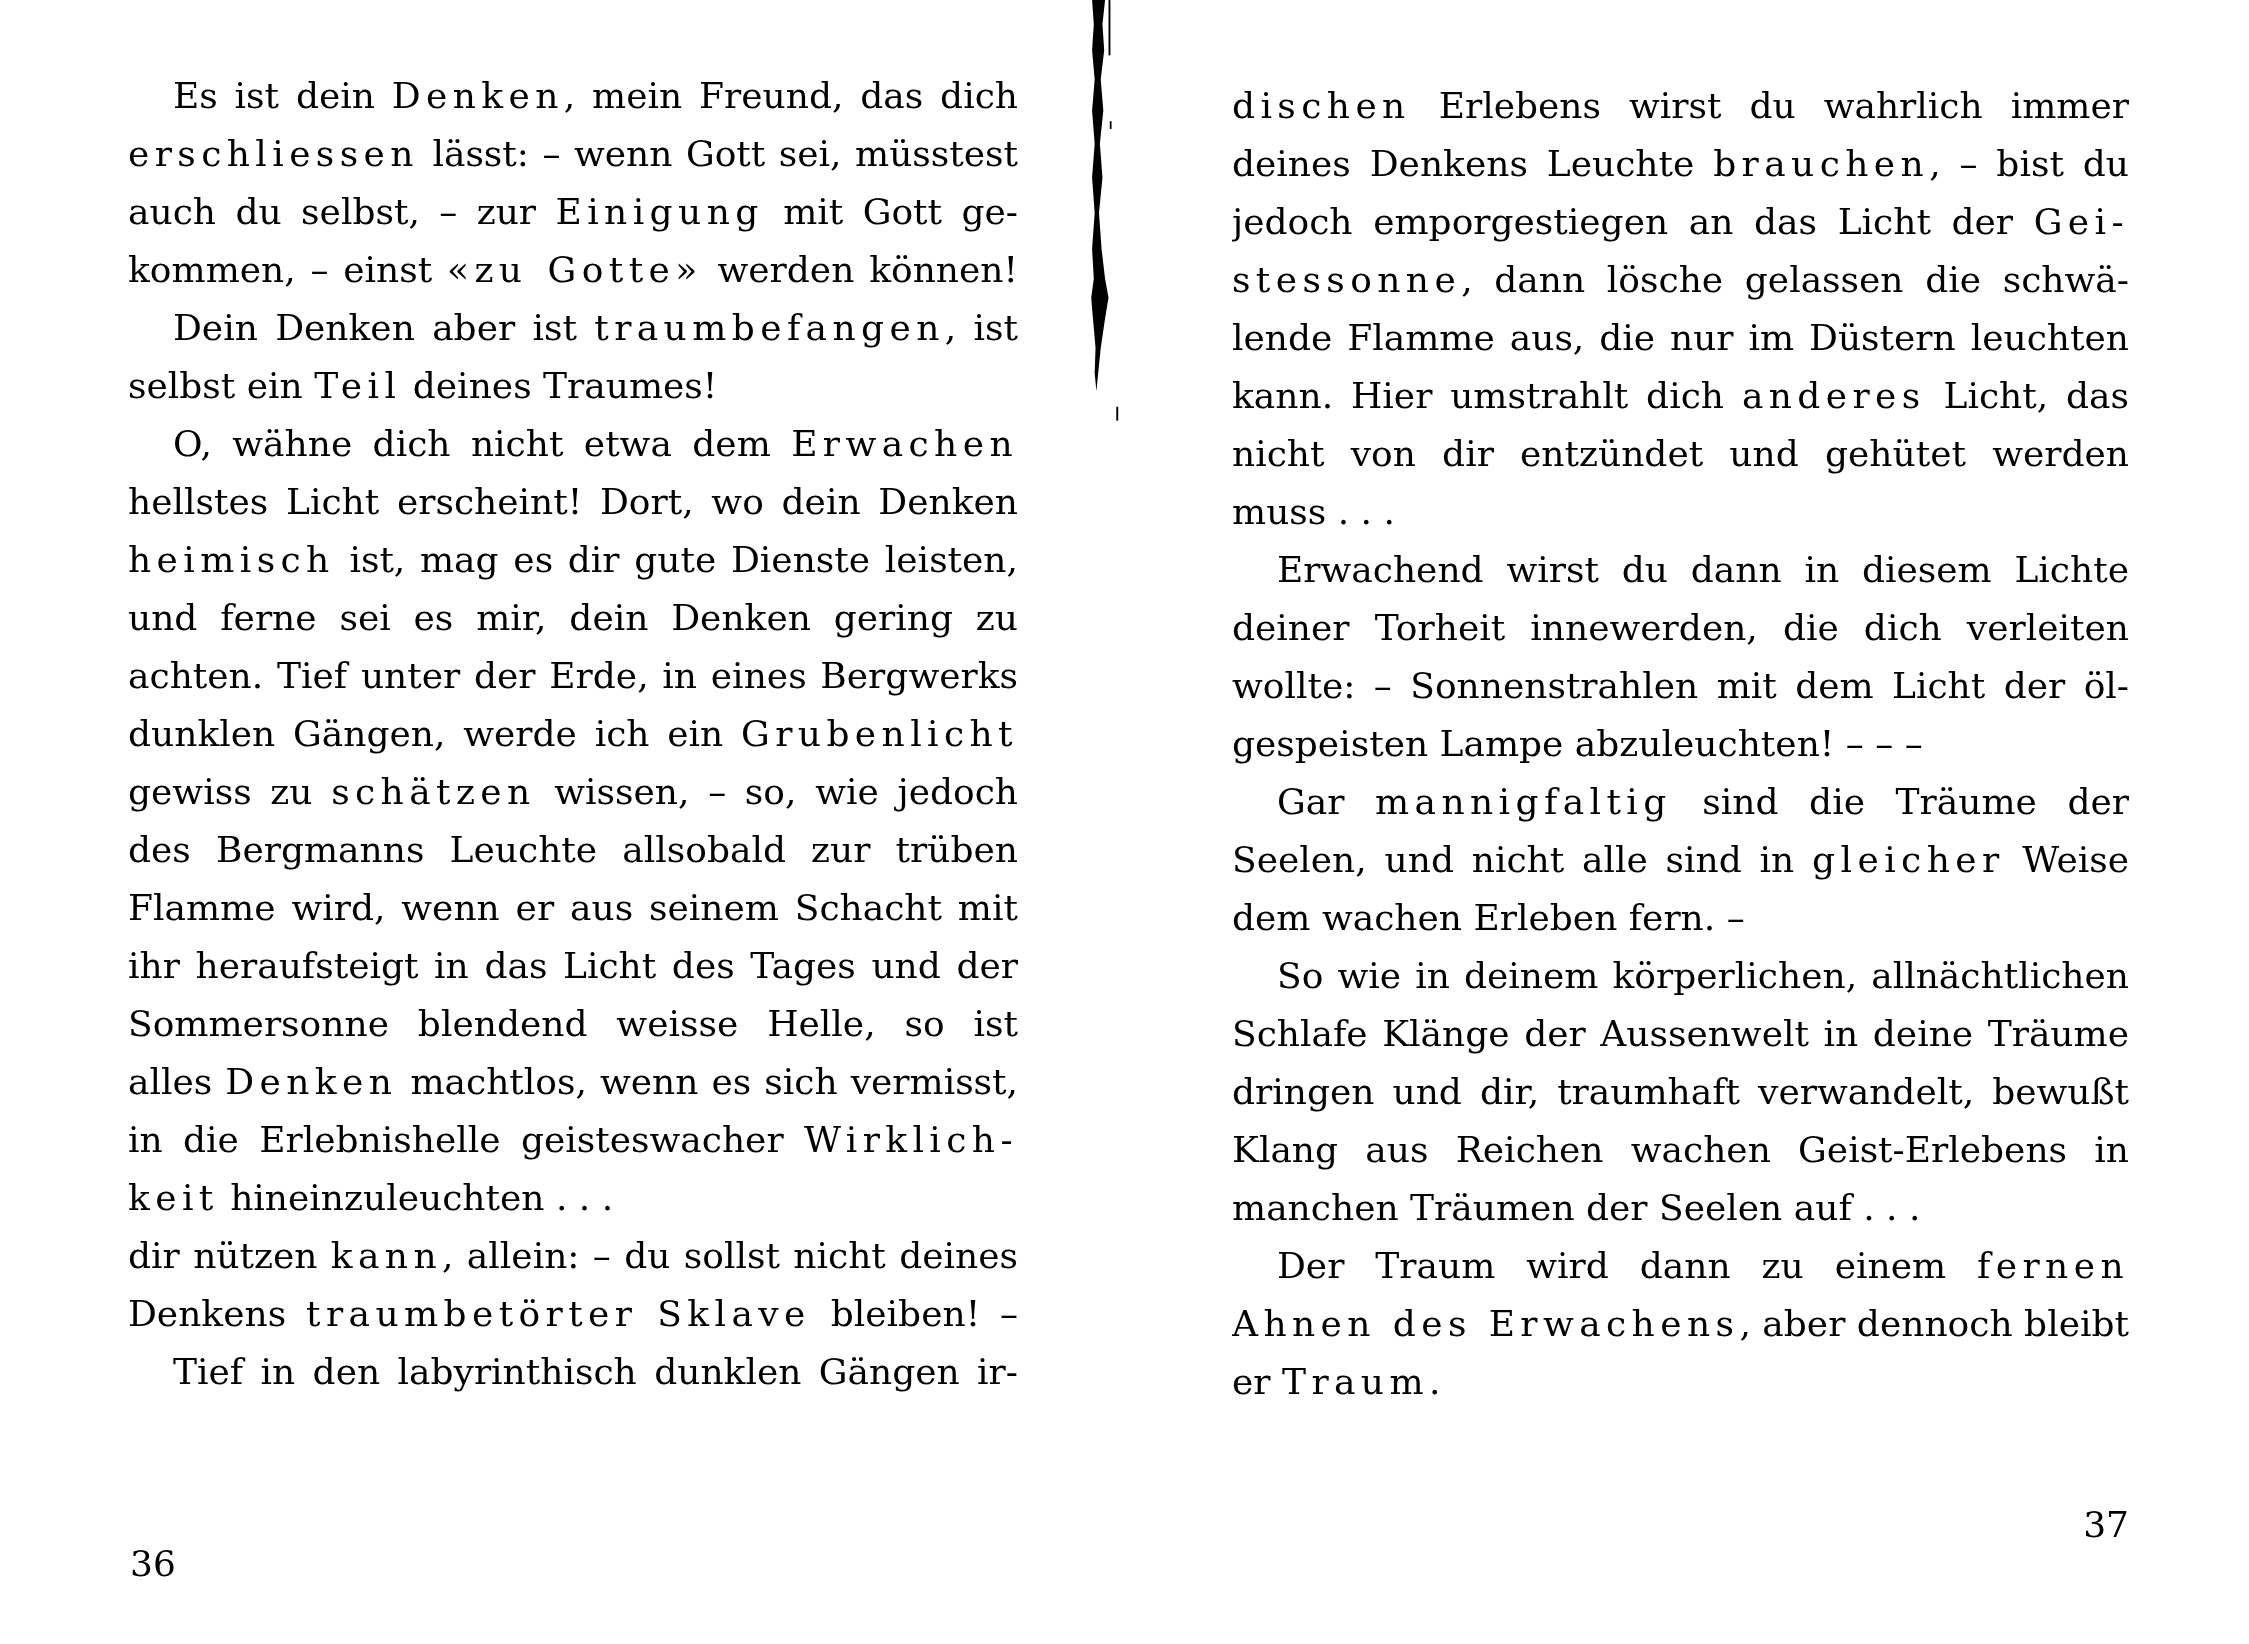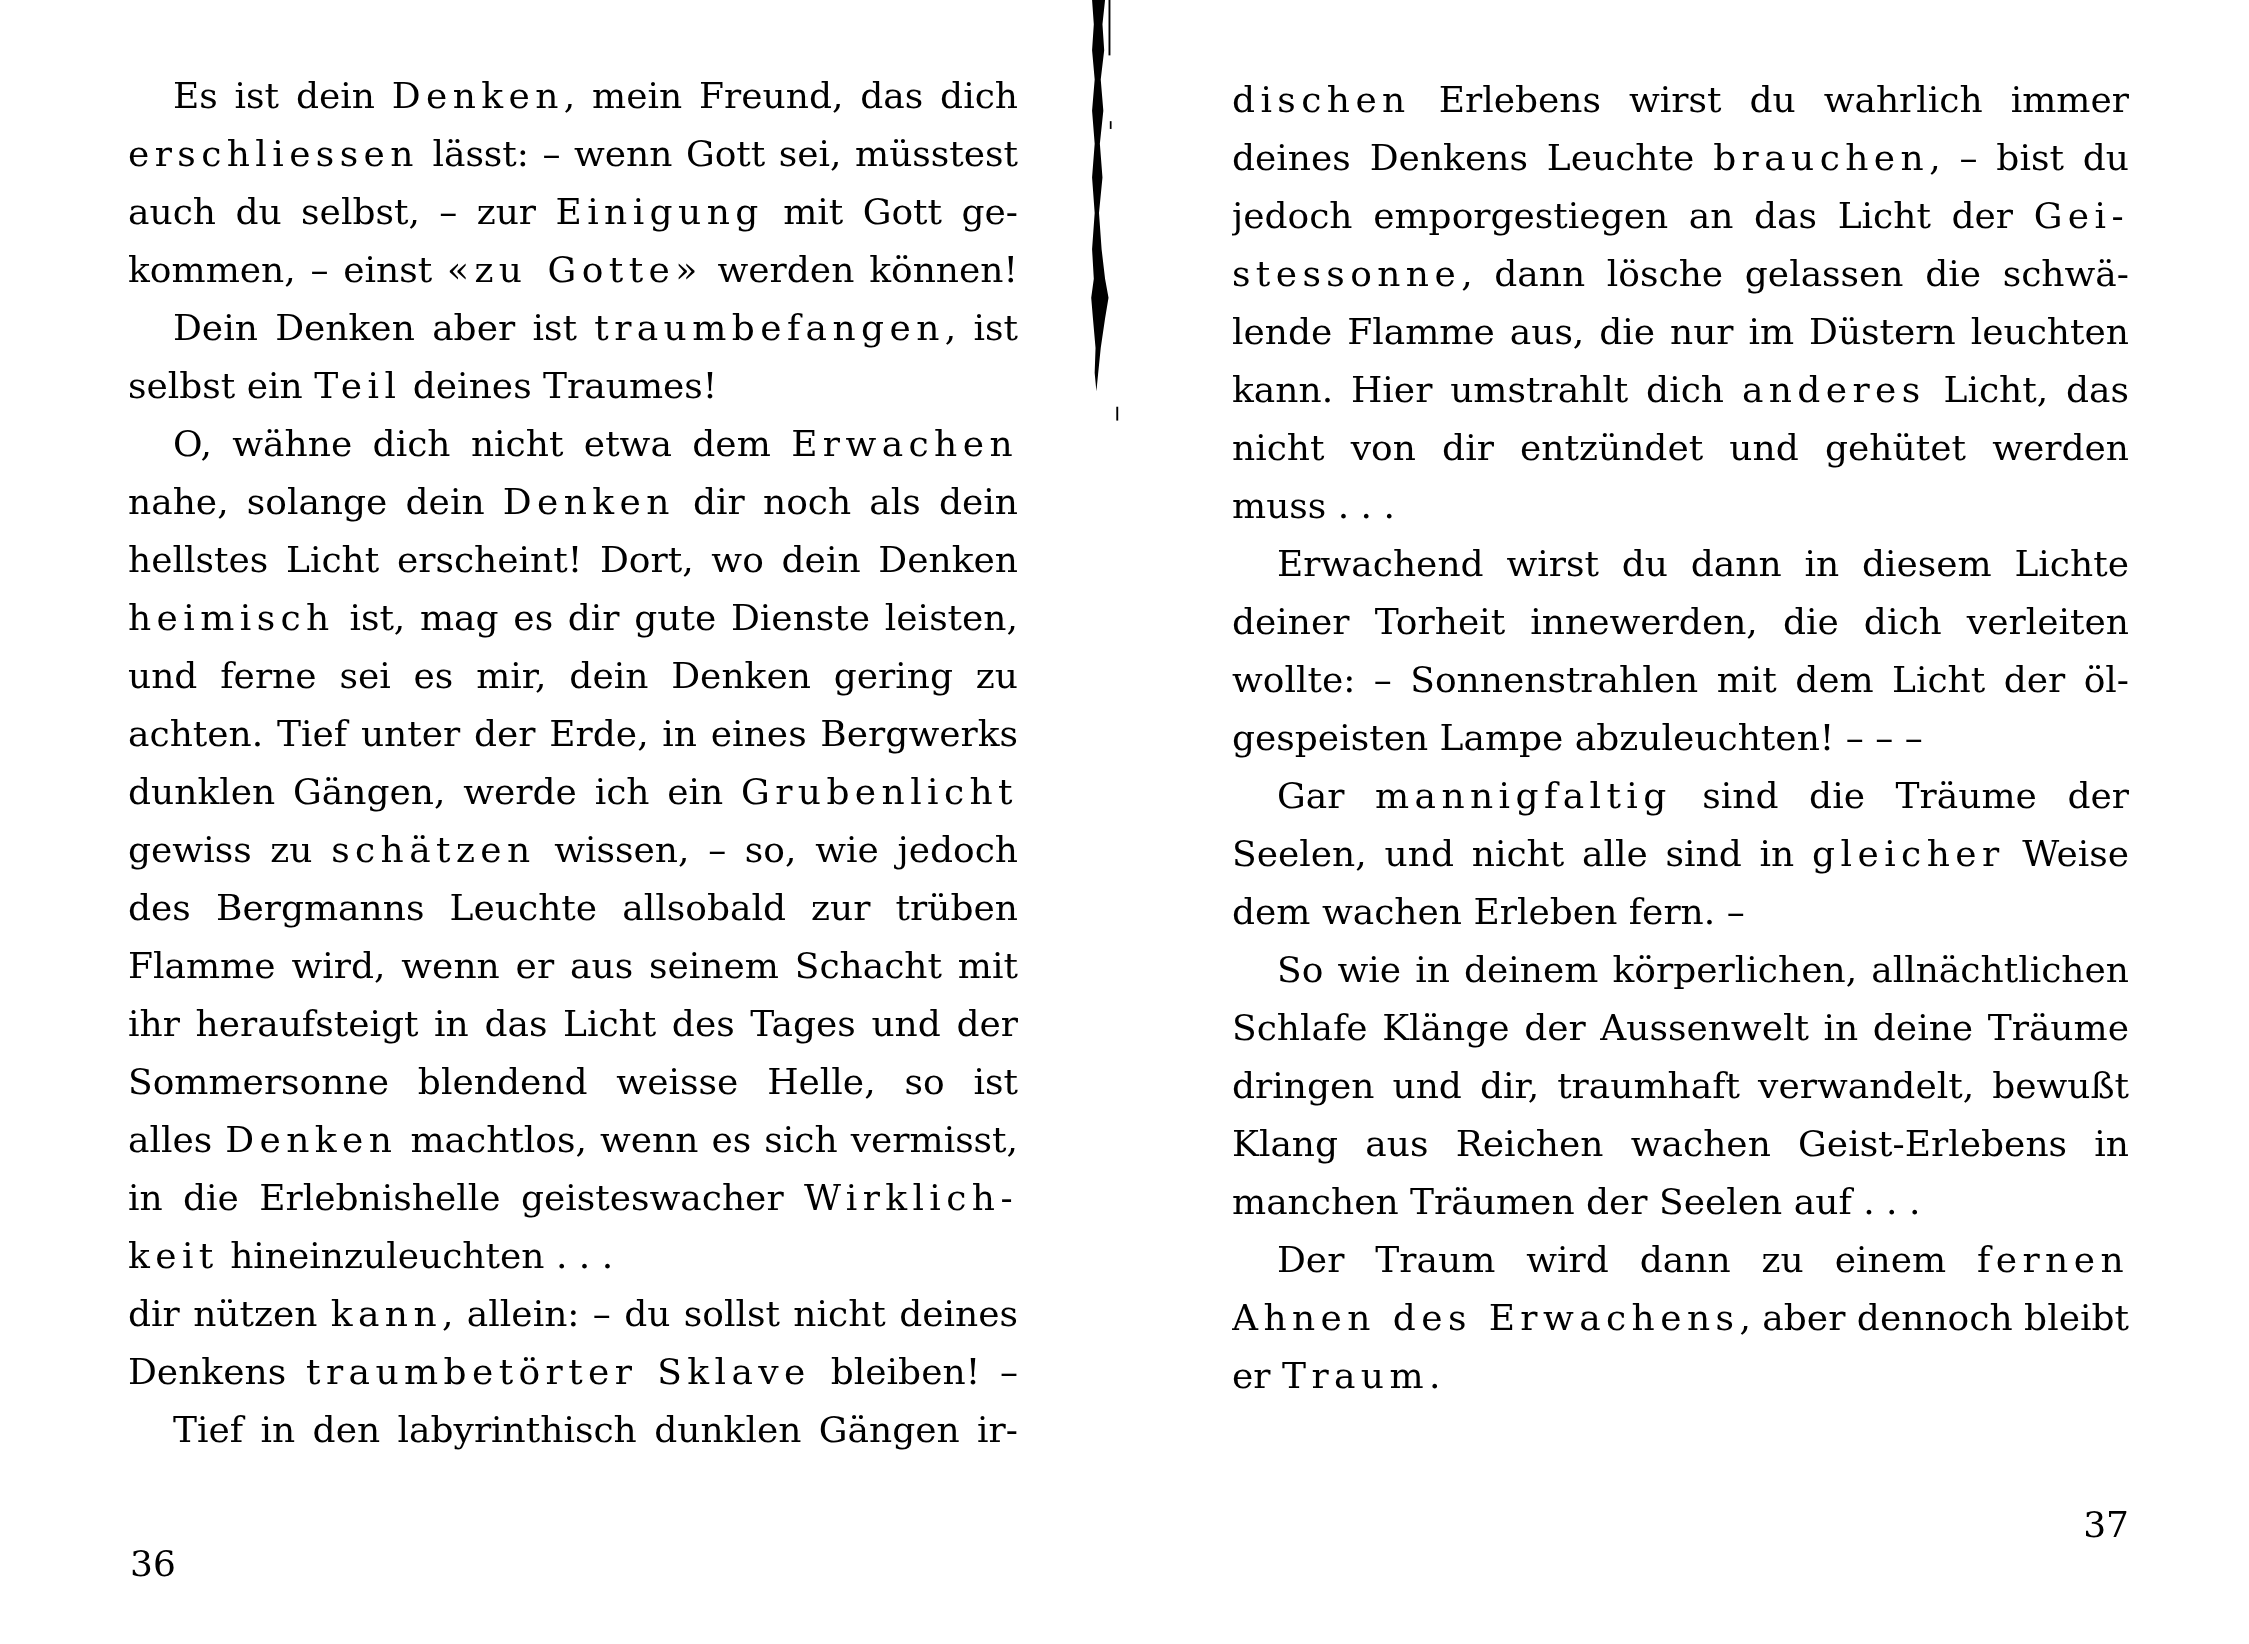--- a/index.html
+++ b/index.html
@@ -9,21 +9,21 @@
     color: #000000;
     position: relative;
     overflow: hidden;
     font-family: "DejaVu Serif", "Liberation Serif", serif;
   }
   .spread { position: absolute; inset: 0; }
   .page { position: absolute; inset: 0; pointer-events: none; }
 
   .textblock { position: absolute; font-size: 36px; }
   .left-block  { left: 128px;  top: 67px; width: 890px; }
-  .right-block { left: 1232px; top: 71px; width: 897px; }
+  .right-block { left: 1232px; top: 77px; width: 897px; }
 
   .line {
     height: 58px;
     line-height: 58px;
     text-align: justify;
     text-align-last: justify;
     overflow: hidden;
     white-space: normal;
   }
   .line.indent { text-indent: 45px; }
@@ -52,21 +52,20 @@
 
   <section class="page">
     <div class="textblock left-block">
         <div class="line indent"><span>Es ist dein </span><span class="sp">Denken</span><span>, mein Freund, das dich</span></div>
         <div class="line"><span class="sp">erschliessen</span><span> lässt: – wenn Gott sei, müsstest</span></div>
         <div class="line"><span>auch du selbst, – zur </span><span class="sp">Einigung</span><span> mit Gott ge-</span></div>
         <div class="line"><span>kommen, – einst </span><span class="sp">«zu Gotte»</span><span> werden können!</span></div>
         <div class="line indent"><span>Dein Denken aber ist </span><span class="sp">traumbefangen</span><span>, ist</span></div>
         <div class="line end"><span>selbst ein </span><span class="sp">Teil</span><span> deines Traumes!</span></div>
         <div class="line indent"><span>O, wähne dich nicht etwa dem </span><span class="sp">Erwachen</span></div>
-        <div class="line"><span>nahe, solange dein </span><span class="sp">Denken</span><span> dir noch als dein</span></div>
         <div class="line"><span>hellstes Licht erscheint! Dort, wo dein Denken</span></div>
         <div class="line"><span class="sp">heimisch</span><span> ist, mag es dir gute Dienste leisten,</span></div>
         <div class="line"><span>und ferne sei es mir, dein Denken gering zu</span></div>
         <div class="line"><span>achten. Tief unter der Erde, in eines Bergwerks</span></div>
         <div class="line"><span>dunklen Gängen, werde ich ein </span><span class="sp">Grubenlicht</span></div>
         <div class="line"><span>gewiss zu </span><span class="sp">schätzen</span><span> wissen, – so, wie jedoch</span></div>
         <div class="line"><span>des Bergmanns Leuchte allsobald zur trüben</span></div>
         <div class="line"><span>Flamme wird, wenn er aus seinem Schacht mit</span></div>
         <div class="line"><span>ihr heraufsteigt in das Licht des Tages und der</span></div>
         <div class="line"><span>Sommersonne blendend weisse Helle, so ist auch</span></div>

